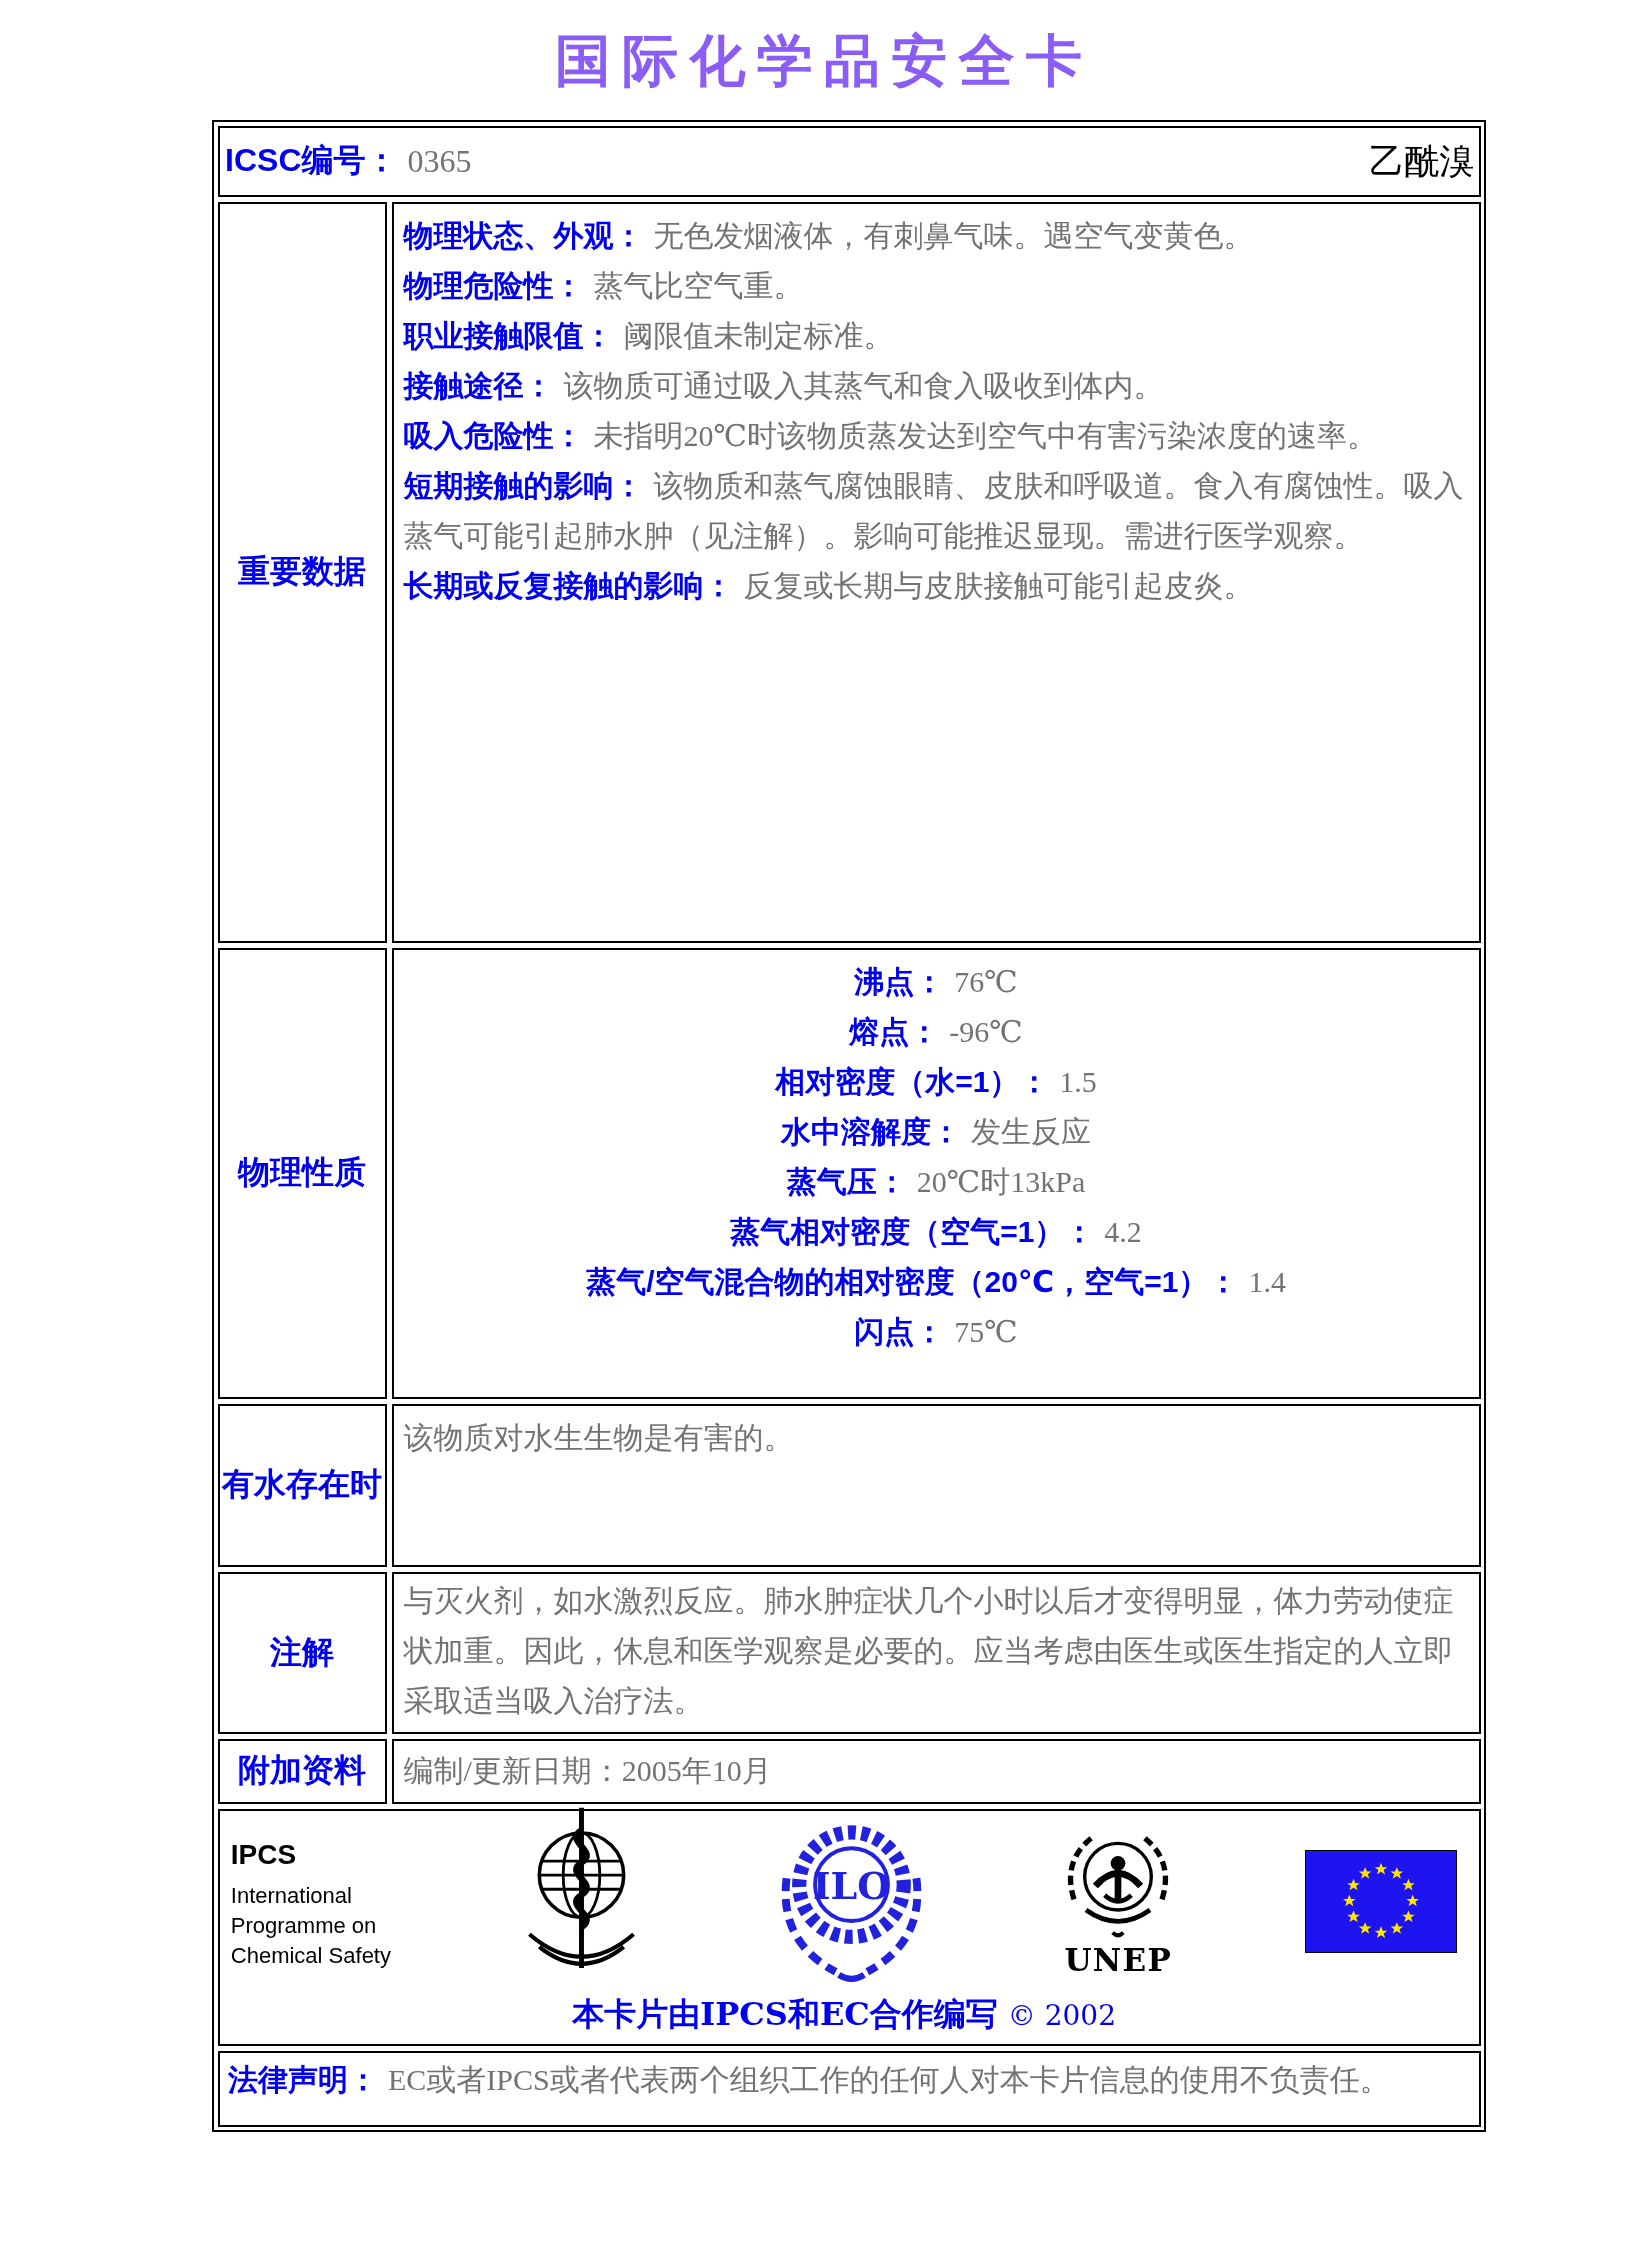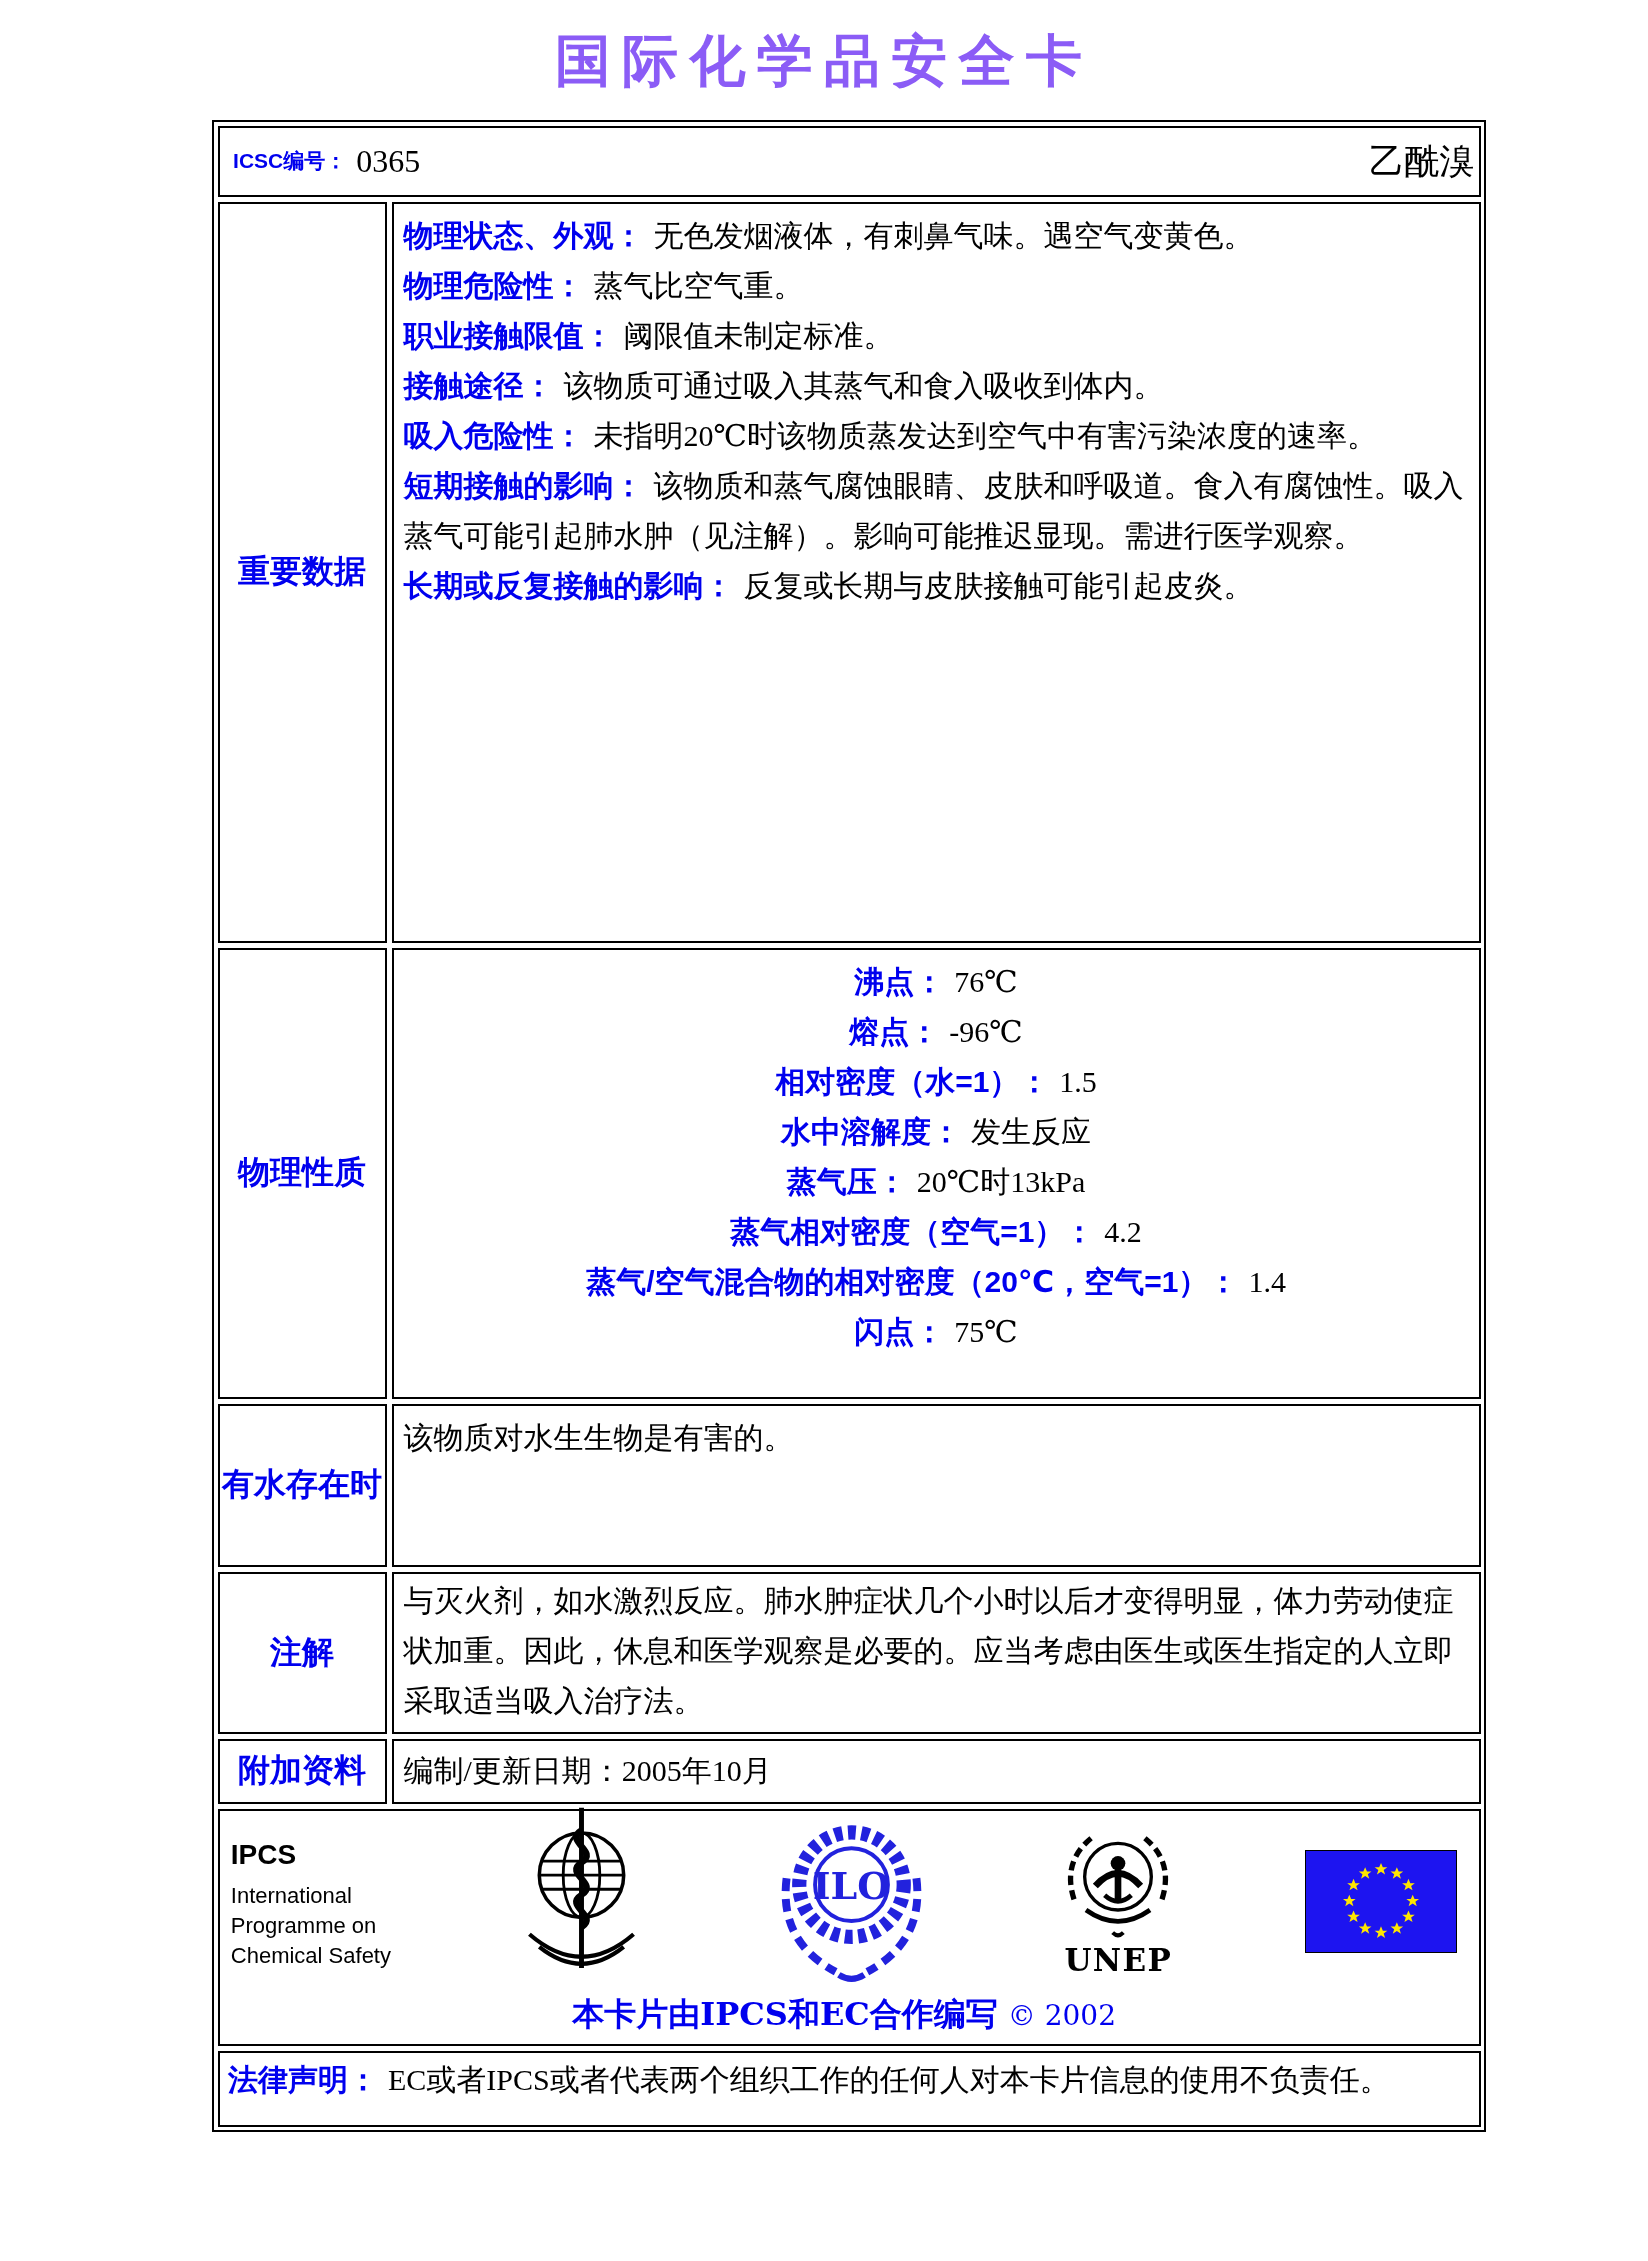--- a/index.html
+++ b/index.html
@@ -32,28 +32,28 @@
     display:flex; align-items:center; justify-content:center;
     font-family: "Liberation Sans", "DejaVu Sans", sans-serif;
     font-weight: bold; font-size: 32px; color:#0000ee;
     text-align:center;
   }
   .content-cell { flex:1 1 auto; padding: 7px 10px; font-size:30px; line-height:50px; }
   .lbl {
     font-family: "Liberation Sans", "DejaVu Sans", sans-serif;
     font-weight: bold; color:#0000ee; margin-right: 10px;
   }
-  .val { color:#000000; }
+  .val { color:#737373; }
   
   .hdr {
     height: 71px; display:flex; align-items:center;
     justify-content: space-between; padding: 0 4.2px 0 5.6px;
   }
   .hdr-left { display:flex; align-items:center; font-size:32px; }
-  .hdr-left .lbl { font-size:21px;margin-left:8px; }
+  .hdr-left .lbl { font-size:32px; }
   .chem-name { font-size:35px; }
   
   .sec-important .content-cell { height: 741px; }
   .sec-physical  .content-cell { height: 451px; text-align: center; }
   .sec-environment .content-cell { height: 163px; }
   .sec-notes .content-cell { padding-top: 2.8px; padding-bottom: 5.6px; }
   .sec-additional .content-cell { padding-top: 5.6px; height: 65px; }
   
   .logos-box { padding: 10px 21px 7px 11.3px; }
   .logos-strip { display:flex; align-items:center; justify-content:space-between; height: 162px; }

